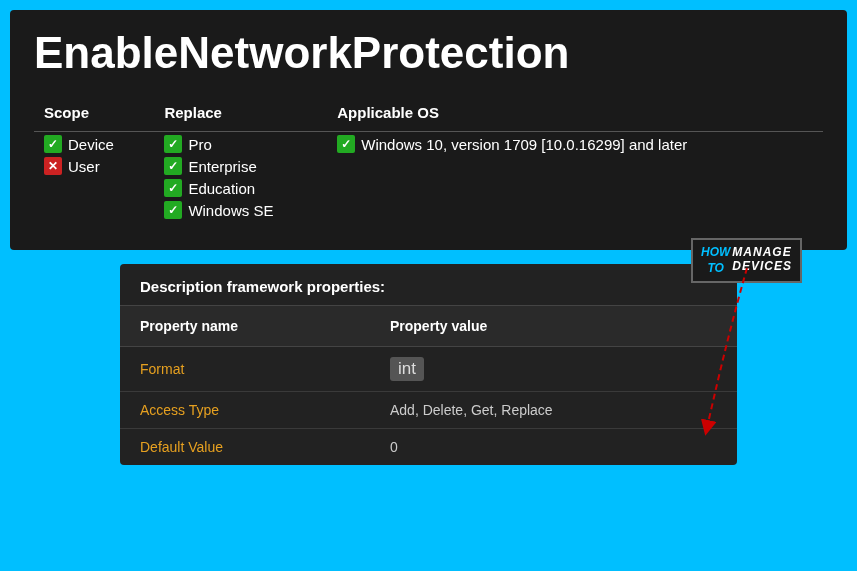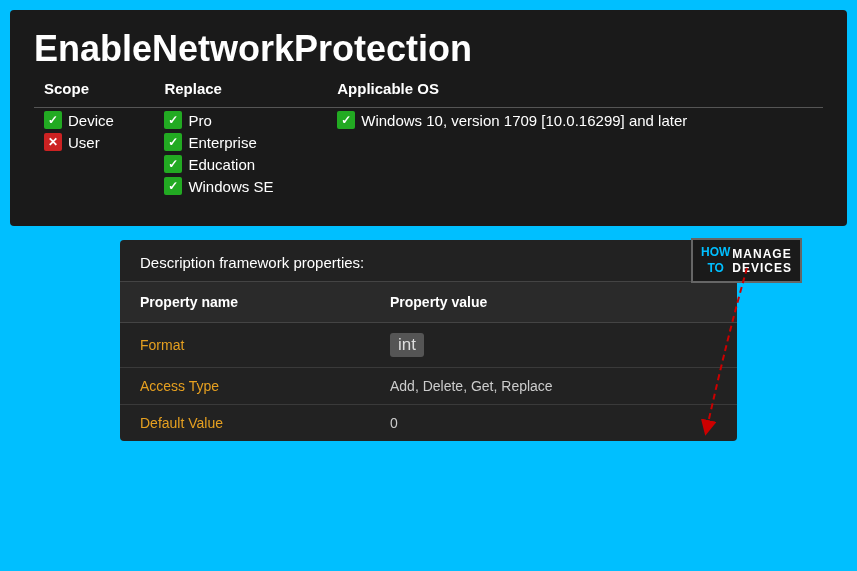--- a/index.html
+++ b/index.html
@@ -14,24 +14,24 @@
     
     .top-panel {
       background-color: #1a1a1a;
       color: #ffffff;
       padding: 18px 24px 24px 24px;
       margin: 10px 10px 0 10px;
       border-radius: 4px;
     }
 
     .page-title {
-      font-size: 36px;
-      font-weight: bold;
-      color: #ffffff;
-      margin-bottom: 4px;
+      font-size: 44px;
+      font-weight: bold;
+      color: #ffffff;
+      margin-bottom: 20px;
       font-family: 'Segoe UI', Arial, sans-serif;
     }
 
     .top-table {
       width: 100%;
       border-collapse: collapse;
     }
 
     .top-table th {
       text-align: left;
@@ -91,21 +91,21 @@
       color: #ffffff;
       margin: 14px 120px 0 120px;
       border-radius: 4px;
       padding: 0;
       overflow: hidden;
     }
 
     .bottom-panel-title {
       padding: 14px 20px 10px 20px;
       font-size: 15px;
-      font-weight: normal;
+      font-weight: bold;
       color: #ffffff;
       border-bottom: 1px solid #444;
     }
 
     .bottom-table {
       width: 100%;
       border-collapse: collapse;
     }
 
     .bottom-table th {
@@ -155,23 +155,24 @@
     .logo-wrapper {
       position: absolute;
       top: 238px;
       right: 55px;
     }
 
     .logo-outer {
       border: 2px solid #666;
       padding: 5px 8px;
       display: flex;
-      align-items: center;
+      align-items: flex-start;
       gap: 2px;
       background: #1a1a1a;
+      font-style: italic;
     }
 
     .logo-how-text {
       font-size: 12px;
       font-weight: bold;
       color: #00bfff;
       line-height: 1.3;
       text-align: center;
     }
 

